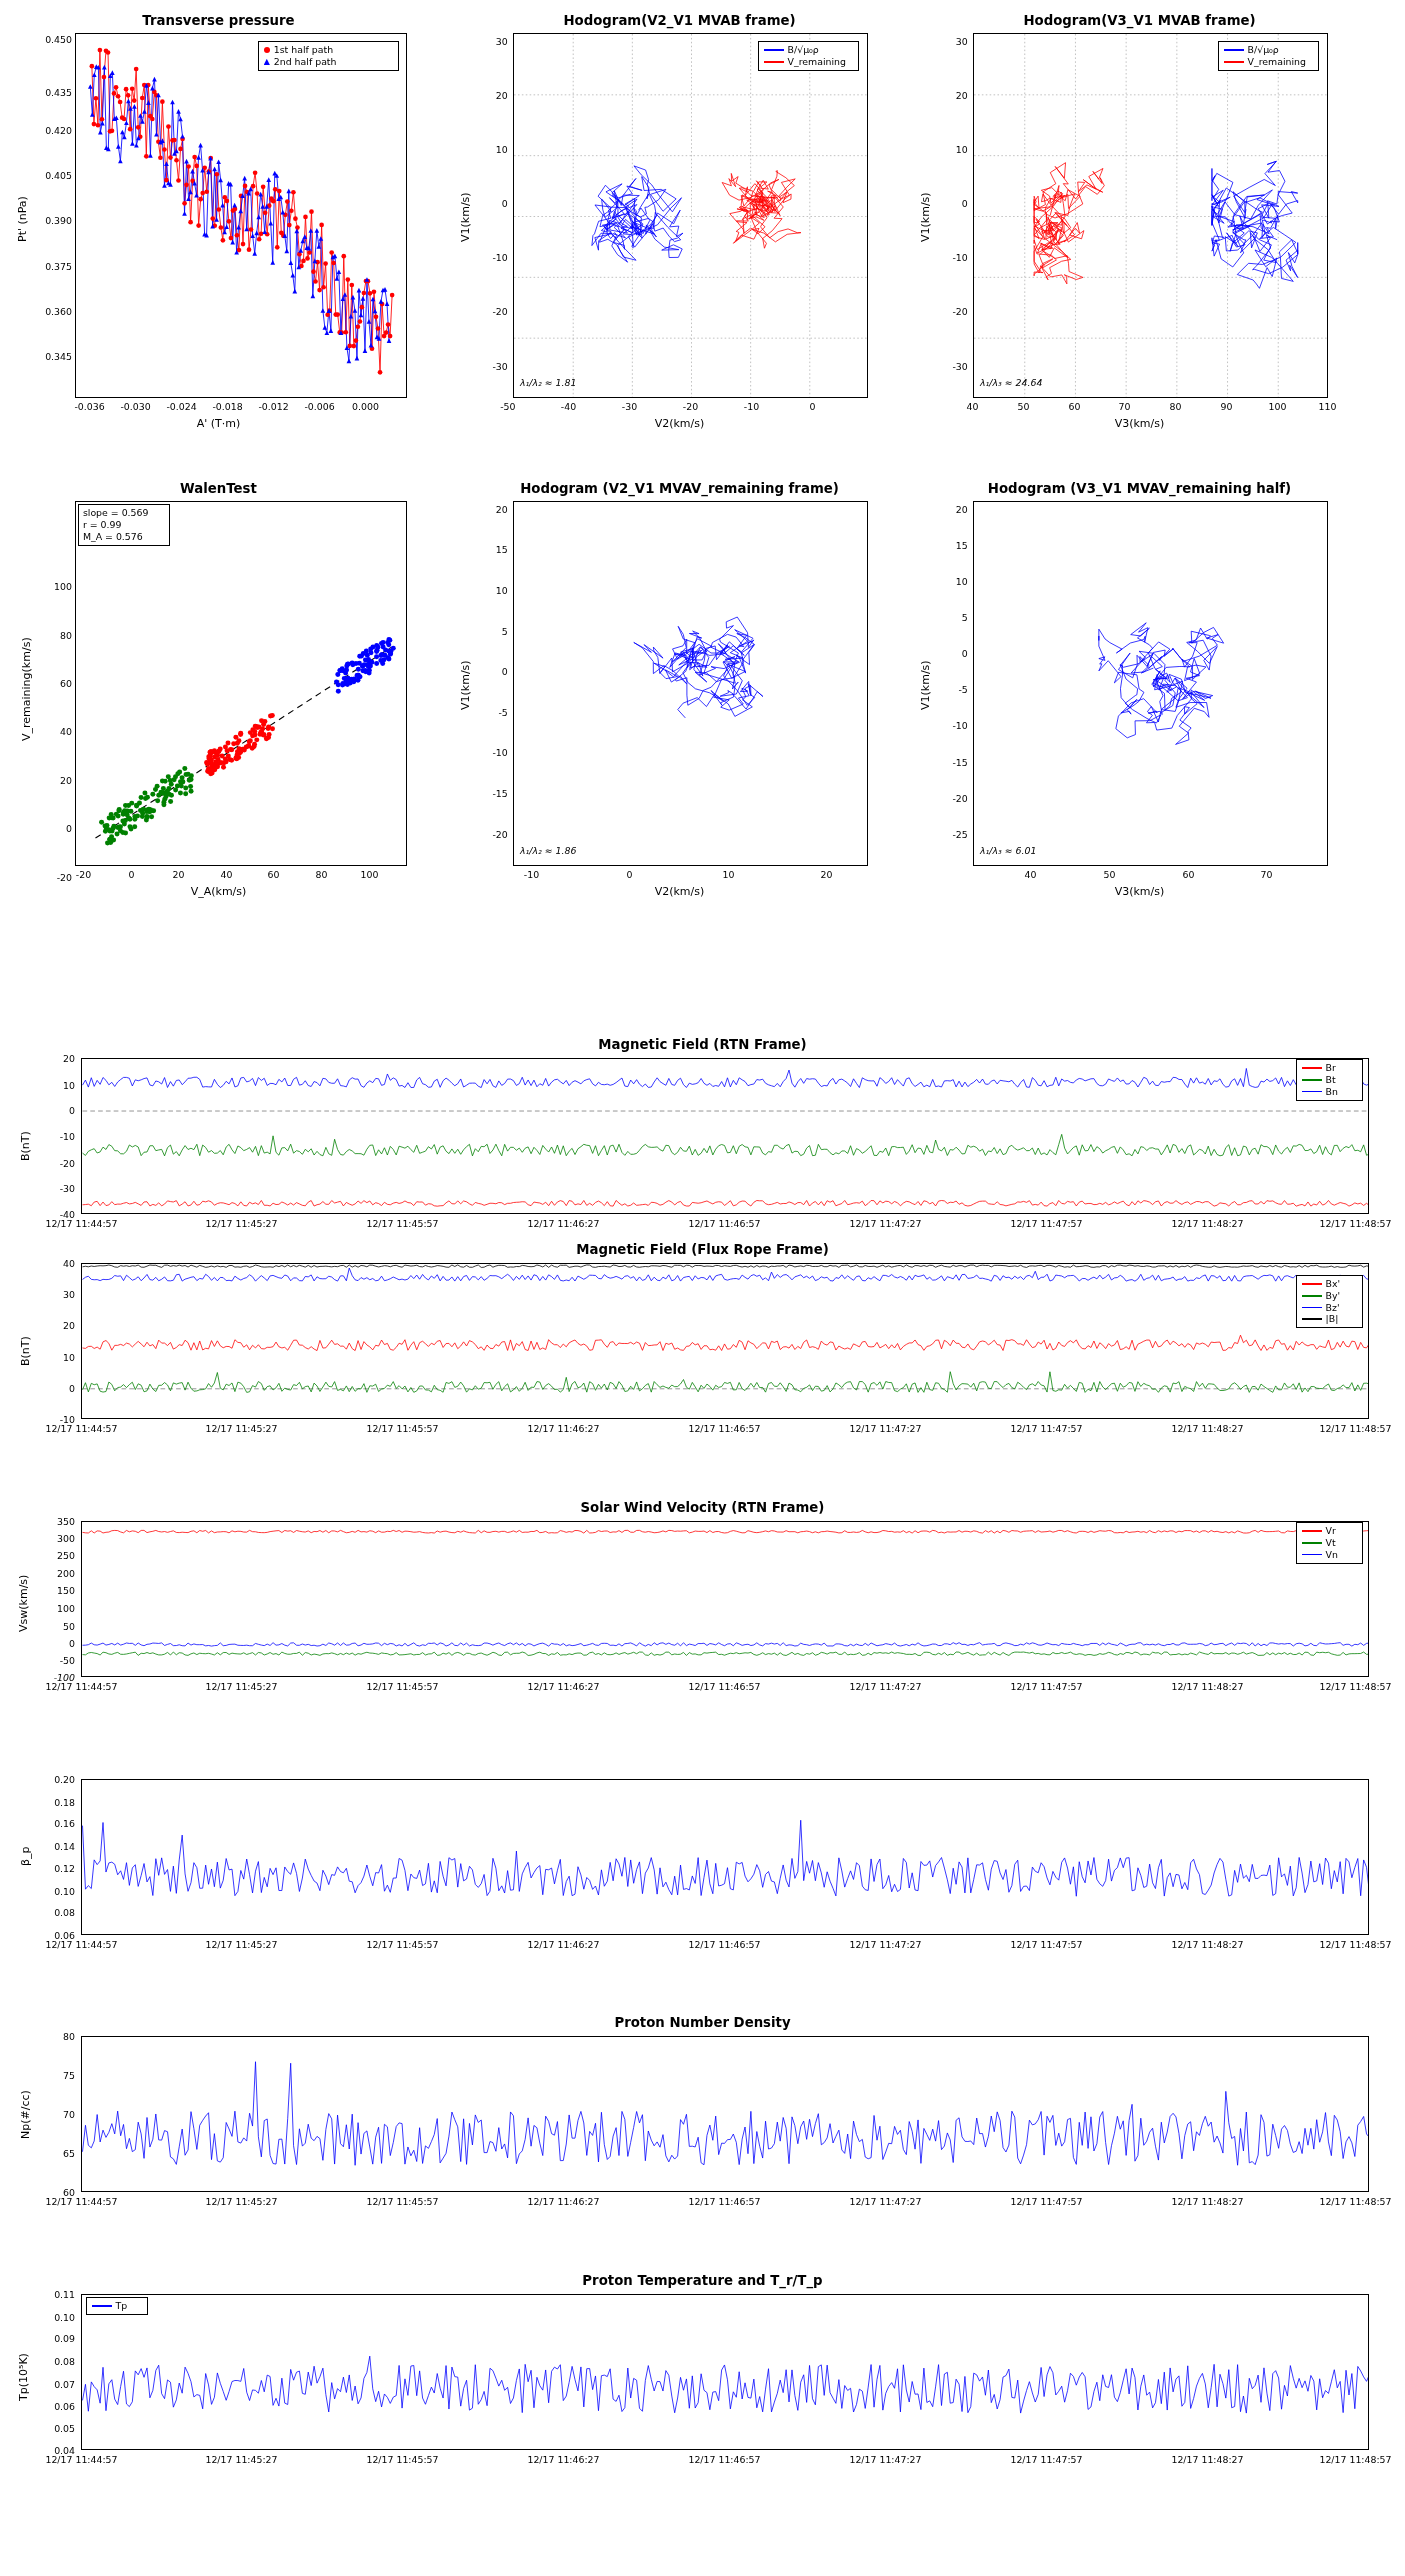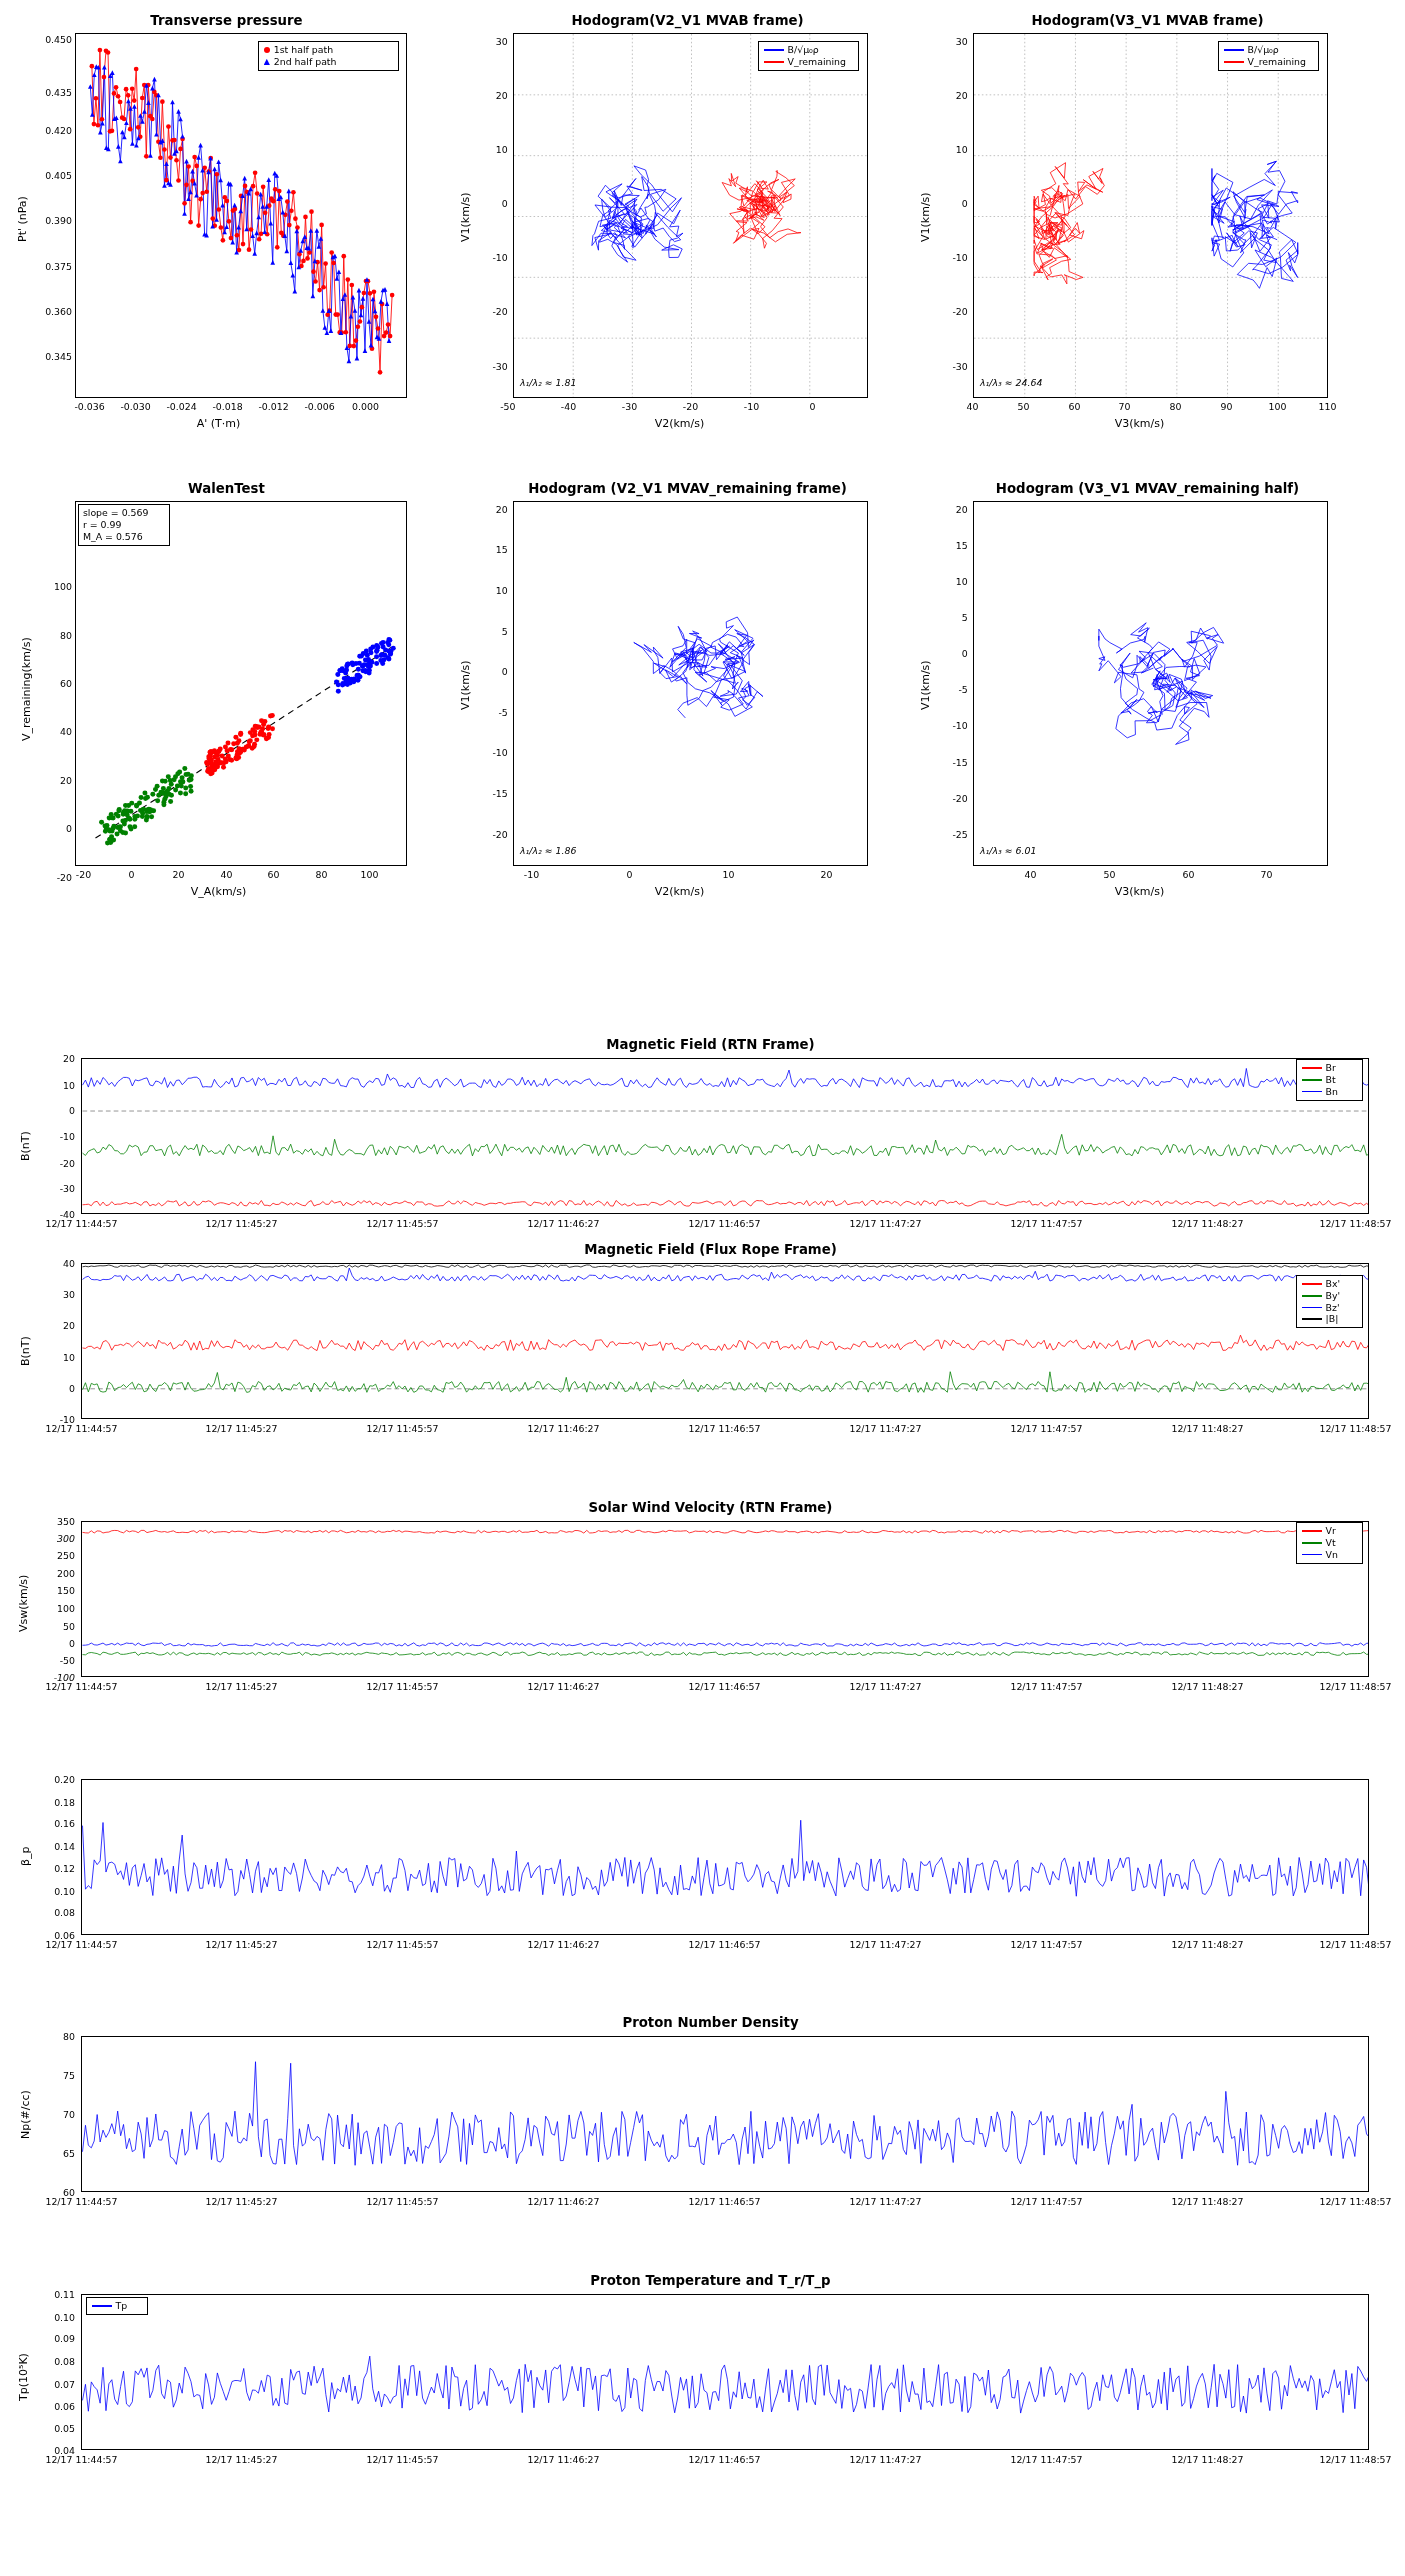--- a/index.html
+++ b/index.html
@@ -2,21 +2,21 @@
 <html style="font-size:12.5px"><head>
 <meta charset="utf-8">
 <style>
   html,body{margin:0;padding:0;background:#ffffff;}
   body{width:1405px;height:2576px;font-family:"DejaVu Sans",sans-serif;color:#000;}
   .page{position:relative;width:1405px;height:2576px;}
 
   
   .panel{position:absolute;box-sizing:border-box;}
   .plotbox{position:absolute;box-sizing:border-box;border:0.8px solid #000;background:#fff;overflow:hidden;}
-  .title{position:absolute;width:100%;text-align:center;font-size:13.3px;font-weight:bold;color:#000;margin-left:8px;}
+  .title{position:absolute;width:100%;text-align:center;font-size:13.3px;font-weight:bold;color:#000;}
   .ylabel{position:absolute;transform-origin:0 0;white-space:nowrap;font-size:11px;}
   .xlabel{position:absolute;text-align:center;font-size:11px;width:100%;}
   .tick{position:absolute;font-size:9.4px;color:#000;white-space:nowrap;}
   .ytick{text-align:right;}
   .xtick{text-align:center;}
   .legend{position:absolute;border:0.8px solid #000;background:#fff;padding:2.3px 4.7px;font-size:9.4px;box-sizing:border-box;}
   .legend .row{display:flex;align-items:center;white-space:nowrap;line-height:11.7px;}
   .legend .swatch{display:inline-block;width:20px;height:1.6px;margin-right:3.9px;position:relative;}
   .legend .marker{display:inline-block;width:6.2px;height:6.2px;border-radius:50%;margin-right:3.9px;}
   .annot{position:absolute;font-size:9.4px;font-style:italic;}
@@ -1003,21 +1003,21 @@
     </svg>
   </div>
   <div class="tick ytick" style="left:34px;top:181px;width:41px;font-style:italic;">-100</div>
   <div class="tick ytick" style="left:34px;top:164px;width:41px;">-50</div>
   <div class="tick ytick" style="left:34px;top:147px;width:41px;">0</div>
   <div class="tick ytick" style="left:34px;top:130px;width:41px;">50</div>
   <div class="tick ytick" style="left:34px;top:112px;width:41px;">100</div>
   <div class="tick ytick" style="left:34px;top:94px;width:41px;">150</div>
   <div class="tick ytick" style="left:34px;top:77px;width:41px;">200</div>
   <div class="tick ytick" style="left:34px;top:59px;width:41px;">250</div>
-  <div class="tick ytick" style="left:34px;top:42px;width:41px;font-style:italic;">300</div>
+  <div class="tick ytick" style="left:34px;top:42px;width:41px;">300</div>
   <div class="tick ytick" style="left:34px;top:25px;width:41px;">350</div>
   <div class="ylabel" style="left:17px;top:141px;transform:rotate(-90deg);">Vsw(km/s)</div>
   <div class="tick xtick" style="left:37px;top:190px;width:89px;">12/17 11:44:57</div>
   <div class="tick xtick" style="left:197px;top:190px;width:89px;">12/17 11:45:27</div>
   <div class="tick xtick" style="left:358px;top:190px;width:89px;">12/17 11:45:57</div>
   <div class="tick xtick" style="left:519px;top:190px;width:89px;">12/17 11:46:27</div>
   <div class="tick xtick" style="left:680px;top:190px;width:89px;">12/17 11:46:57</div>
   <div class="tick xtick" style="left:841px;top:190px;width:89px;">12/17 11:47:27</div>
   <div class="tick xtick" style="left:1002px;top:190px;width:89px;">12/17 11:47:57</div>
   <div class="tick xtick" style="left:1163px;top:190px;width:89px;">12/17 11:48:27</div>

